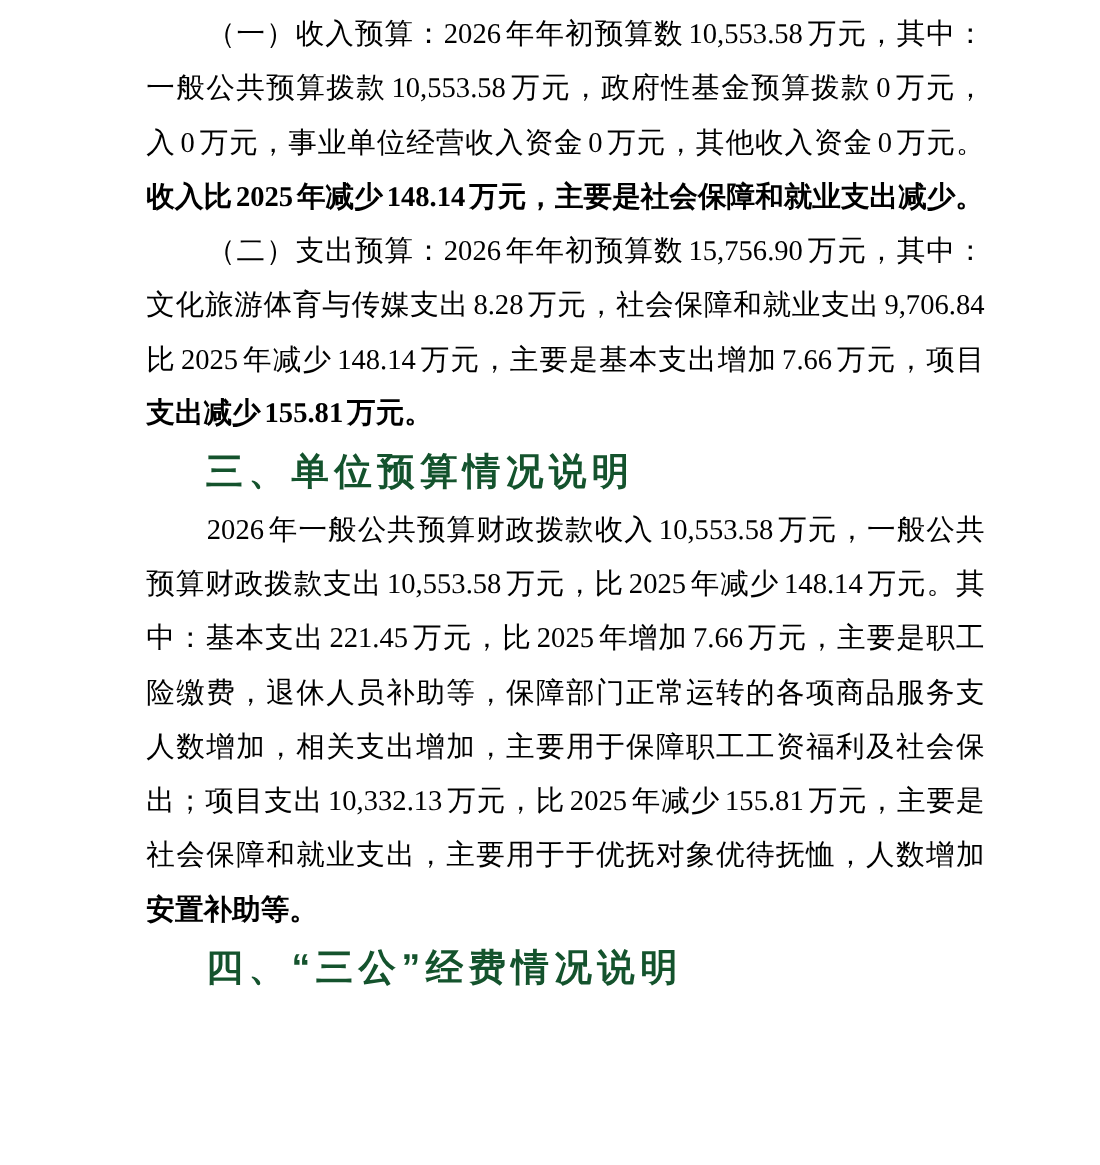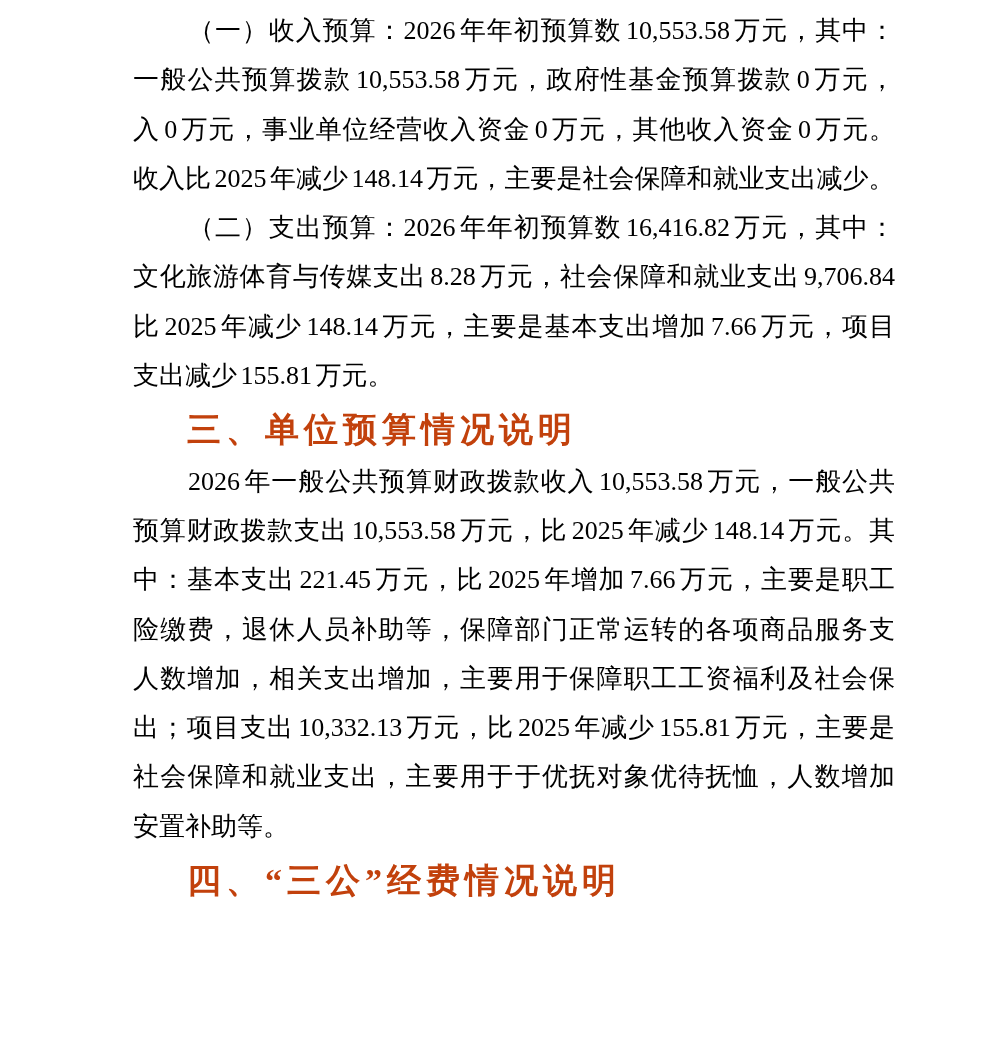--- a/index.html
+++ b/index.html
@@ -31,46 +31,47 @@
     word-spacing: -3px;
     text-align: justify;
     text-align-last: justify;
     text-justify: inter-character;
   }
   .line.first {
     text-indent: 55px;
   }
   .line.last {
     text-align-last: left;
+    font-weight: bold;
   }
   .heading {
     height: 49.3px;
     line-height: 49.3px;
     margin: 5px 0 2px 0;
     padding-left: 54px;
     white-space: nowrap;
-    font-family: Liberation Serif, serif;
+    font-family: Liberation Sans, sans-serif;
     font-weight: 700;
     font-size: 34px;
     letter-spacing: 5px;
-    color: #c2410c;
+    color: #14532d;
   }
 </style>
 </head>
 <body>
 
 <div class="page">
   <div class="content">
 
     <div class="line first">（一）收入预算：2026 年年初预算数 10,553.58 万元，其中：</div>
     <div class="line">一般公共预算拨款 10,553.58 万元，政府性基金预算拨款 0 万元，</div>
     <div class="line">入 0 万元，事业单位经营收入资金 0 万元，其他收入资金 0 万元。</div>
     <div class="line last">收入比 2025 年减少 148.14 万元，主要是社会保障和就业支出减少。</div>
 
-    <div class="line first">（二）支出预算：2026 年年初预算数 16,416.82 万元，其中：</div>
+    <div class="line first">（二）支出预算：2026 年年初预算数 15,756.90 万元，其中：</div>
     <div class="line">文化旅游体育与传媒支出 8.28 万元，社会保障和就业支出 9,706.84</div>
     <div class="line">比 2025 年减少 148.14 万元，主要是基本支出增加 7.66 万元，项目</div>
     <div class="line last">支出减少 155.81 万元。</div>
 
     <div class="heading">三、单位预算情况说明</div>
 
     <div class="line first">2026 年一般公共预算财政拨款收入 10,553.58 万元，一般公共</div>
     <div class="line">预算财政拨款支出 10,553.58 万元，比 2025 年减少 148.14 万元。其</div>
     <div class="line">中：基本支出 221.45 万元，比 2025 年增加 7.66 万元，主要是职工</div>
     <div class="line">险缴费，退休人员补助等，保障部门正常运转的各项商品服务支</div>

